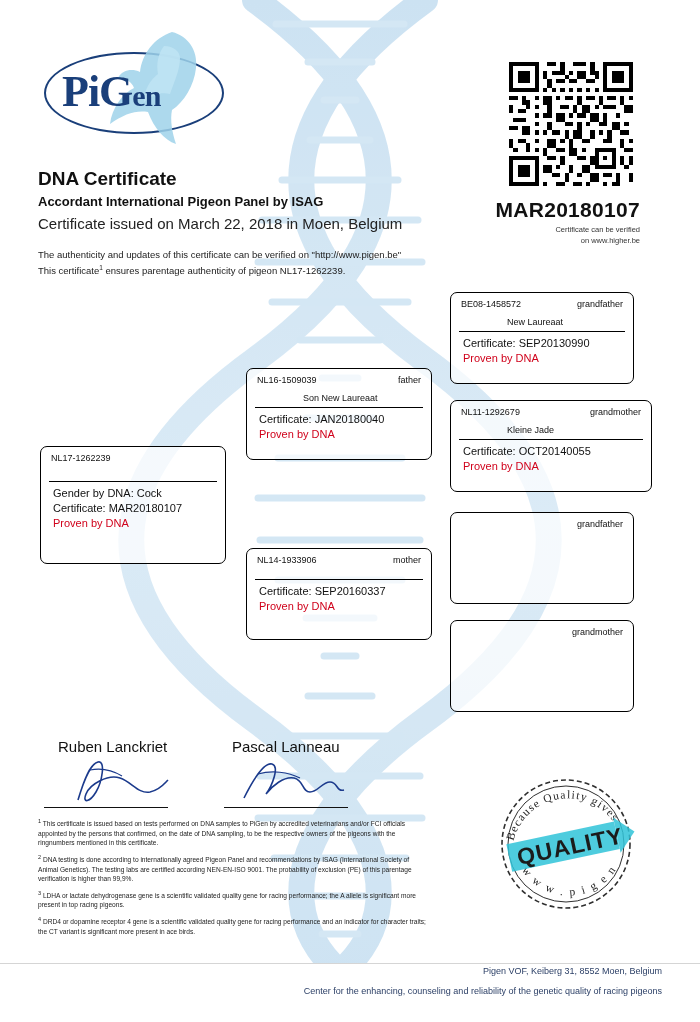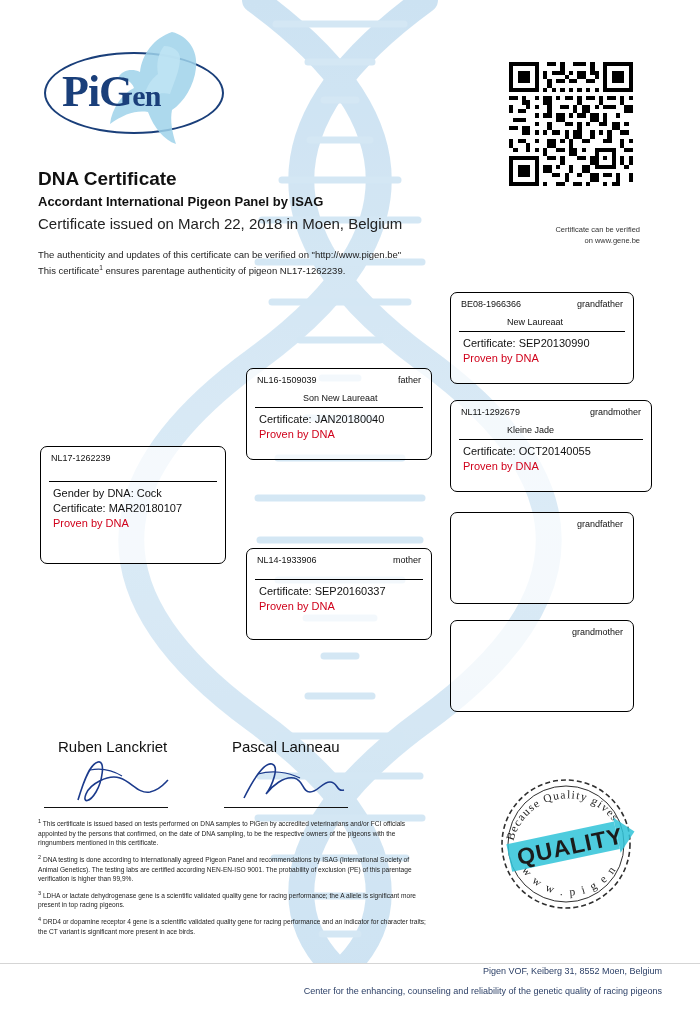--- a/index.html
+++ b/index.html
@@ -438,23 +438,24 @@
         <rect x="8" y="28" width="1" height="1"></rect>
           <rect x="11" y="28" width="2" height="1"></rect>
         <rect x="15" y="28" width="2" height="1"></rect>
           <rect x="18" y="28" width="1" height="1"></rect>
         <rect x="22" y="28" width="1" height="1"></rect>
           <rect x="24" y="28" width="2" height="1"></rect>
       </g>
     </svg>
   </div>
 
+  <div class="cert-code">MAR20180107</div>
   <div class="cert-verified">
     <span>Certificate can be verified</span><br>
-    <span>on www.gene.be</span>
+    <span>on www.higher.be</span>
   </div>
 
   <div class="title">DNA Certificate</div>
   <div class="subtitle">Accordant International Pigeon Panel by ISAG</div>
   <div class="issued">Certificate issued on March 22, 2018 in Moen, Belgium</div>
   <div class="verify-text">
     <span>The authenticity and updates of this certificate can be verified on "http://www.pigen.be"</span><br>
     <span>This certificate</span><sup>1</sup><span> ensures parentage authenticity of pigeon NL17-1262239.</span>
   </div>
 
@@ -478,21 +479,21 @@
   <div class="box" style="left:246px; top:548px; width:186px; height:92px;text-align:right;">
     <div class="ring">NL14-1933906</div>
     <div class="rel">mother</div>
     <div class="name"></div>
     <div class="sep" style="top:30px;"></div>
     <div class="line" style="top:36px;">Certificate: SEP20160337</div>
     <div class="line proven" style="top:51px;">Proven by DNA</div>
   </div>
 
   <div class="box" style="left:450px; top:292px; width:184px; height:92px;">
-    <div class="ring">BE08-1966366</div>
+    <div class="ring">BE08-1458572</div>
     <div class="rel">grandfather</div>
     <div class="name">New Laureaat</div>
     <div class="sep" style="top:38px;"></div>
     <div class="line" style="top:44px;">Certificate: SEP20130990</div>
     <div class="line proven" style="top:59px;">Proven by DNA</div>
   </div>
 
   <div class="box" style="left:450px; top:400px; width:202px; height:92px;">
     <div class="ring">NL11-1292679</div>
     <div class="rel">grandmother</div>

